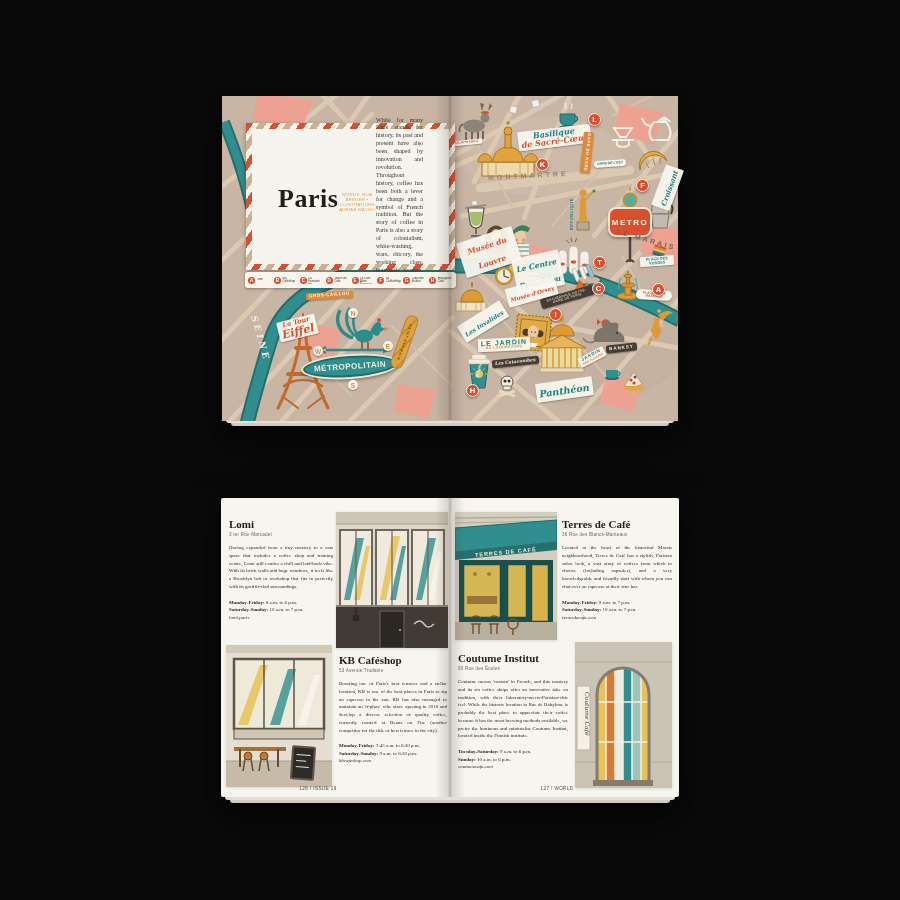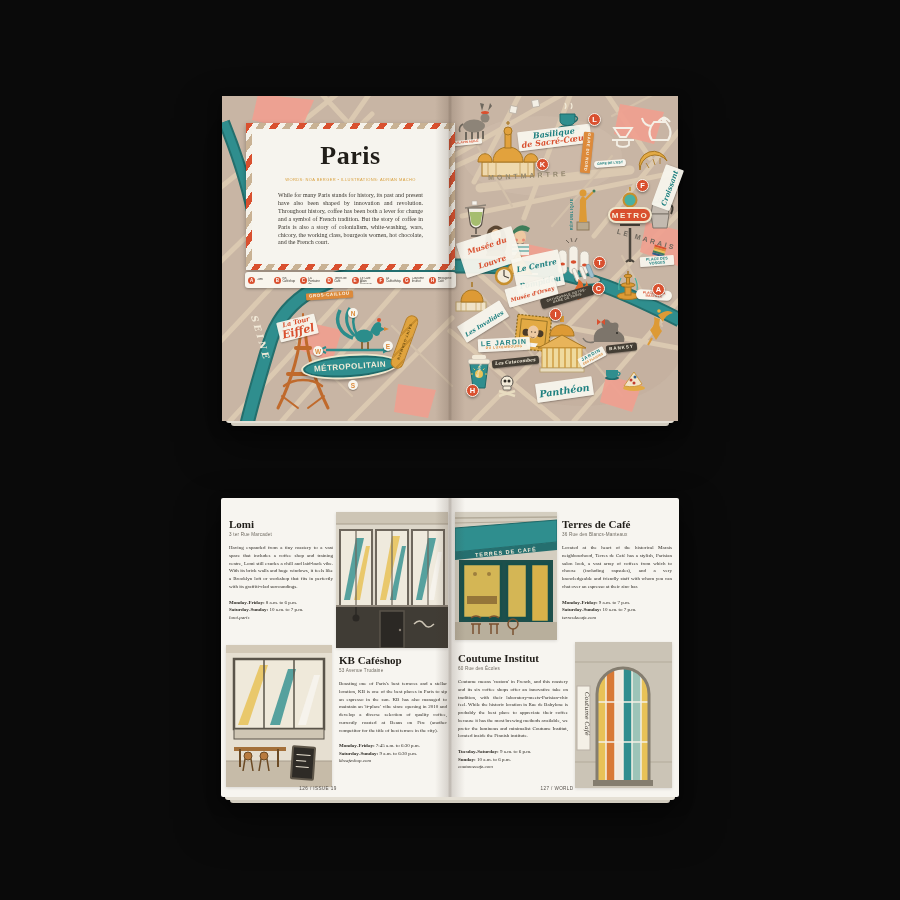--- a/index.html
+++ b/index.html
@@ -31,40 +31,40 @@
   .badge{position:absolute;width:13px;height:13px;border-radius:50%;background:#d9502f;
          border:1.5px solid #f8f5ed;color:#fff;font-size:7.5px;font-weight:bold;
          display:flex;align-items:center;justify-content:center;
          box-shadow:0 1.5px 2.5px rgba(0,0,0,.35);z-index:5;box-sizing:border-box;}
 
   
   .card{position:absolute;left:24px;top:27px;width:209px;height:147px;box-sizing:border-box;padding:6px;z-index:6;
         background:repeating-linear-gradient(125deg,#d9502f 0 6px,#f5f2ea 6px 11px,#c9b294 11px 17px,#f5f2ea 17px 22px);
         box-shadow:0 2px 5px rgba(0,0,0,.3);}
   .card-inner{background:#f6f4ee;width:100%;height:100%;box-sizing:border-box;
-              display:flex;flex-direction:column;align-items:center;padding:12px 26px 8px;}
+              display:flex;flex-direction:row;align-items:center;padding:12px 26px 8px;}
   .card-title{font-family:"Liberation Serif",serif;font-size:26px;font-weight:600;color:#211e19;letter-spacing:.5px;}
   .card-byline{font-size:4px;color:#d9a13f;letter-spacing:.4px;margin-top:6px;text-align:center;}
   .card-body{font-family:"Liberation Serif",serif;font-size:6px;line-height:1.32;color:#3a362f;
              text-align:justify;margin-top:10px;}
 
   
   .legend{position:absolute;left:23px;top:176px;width:211px;height:16px;background:#f8f5ed;border-radius:3px;
           box-shadow:0 1px 3px rgba(0,0,0,.35);display:flex;align-items:center;padding:0 3px;gap:2px;z-index:6;box-sizing:border-box;}
   .leg-item{display:flex;align-items:center;gap:1.5px;flex:1;min-width:0;}
   .leg-dot{width:7px;height:7px;border-radius:50%;background:#d9502f;color:#fff;font-size:4.5px;font-weight:bold;
            display:flex;align-items:center;justify-content:center;flex:none;}
   .leg-name{font-size:3px;line-height:1.1;color:#3a362f;overflow:hidden;max-height:7px;}
 
   
   .metropolitain{position:absolute;left:79px;top:258px;width:98px;height:25px;border-radius:50%;
                  background:#2f8e8e;border:2px solid #f0e6cc;box-shadow:inset 0 0 0 2px #1f6a6a,0 2px 3px rgba(0,0,0,.3);
                  display:flex;align-items:center;justify-content:center;transform:rotate(-4deg);
                  color:#f3ecd8;font-size:8px;font-weight:bold;letter-spacing:.5px;z-index:4;box-sizing:border-box;}
-  .metrosign{position:absolute;left:386px;top:111px;width:44px;height:16px;border-radius:8px;
+  .metrosign{position:absolute;left:386px;top:111px;width:44px;height:30px;border-radius:8px;
              background:#d9502f;border:2px solid #f0e6cc;display:flex;align-items:center;justify-content:center;
              color:#f8f1dd;font-size:8px;font-weight:bold;letter-spacing:1.5px;z-index:4;box-sizing:border-box;
              box-shadow:0 2px 3px rgba(0,0,0,.3);}
   .baguette{position:absolute;left:176px;top:218px;width:13px;height:56px;border-radius:7px;
             background:repeating-linear-gradient(115deg,#e0a33c 0 8px,#c98f2e 8px 10px);
             border:1.5px solid #b97f22;transform:rotate(20deg);z-index:4;display:flex;align-items:center;justify-content:center;box-sizing:border-box;}
   .baguette span{writing-mode:vertical-rl;font-size:3.5px;letter-spacing:.8px;color:#6e4f12;font-weight:bold;}
 
   
   .entry{position:absolute;}

